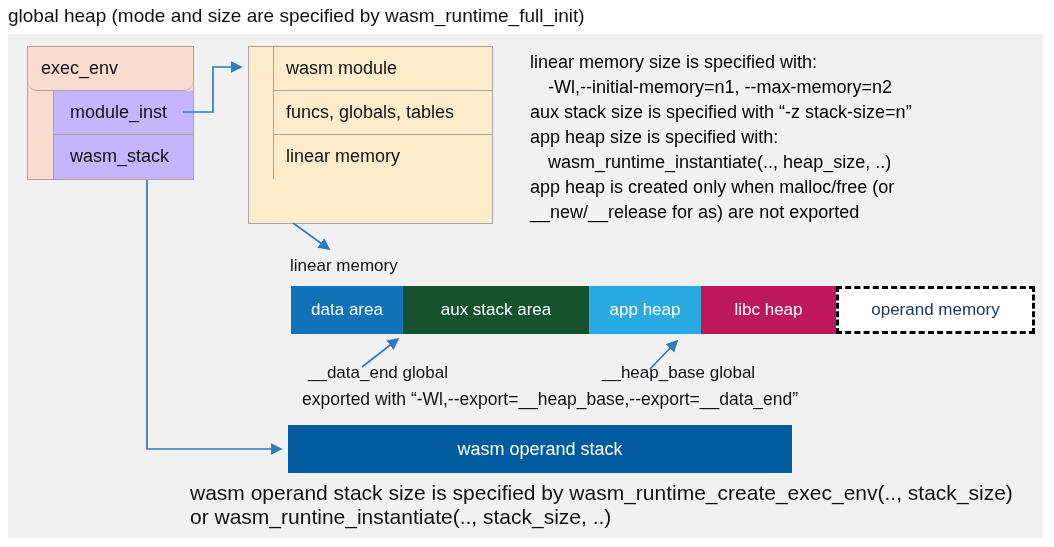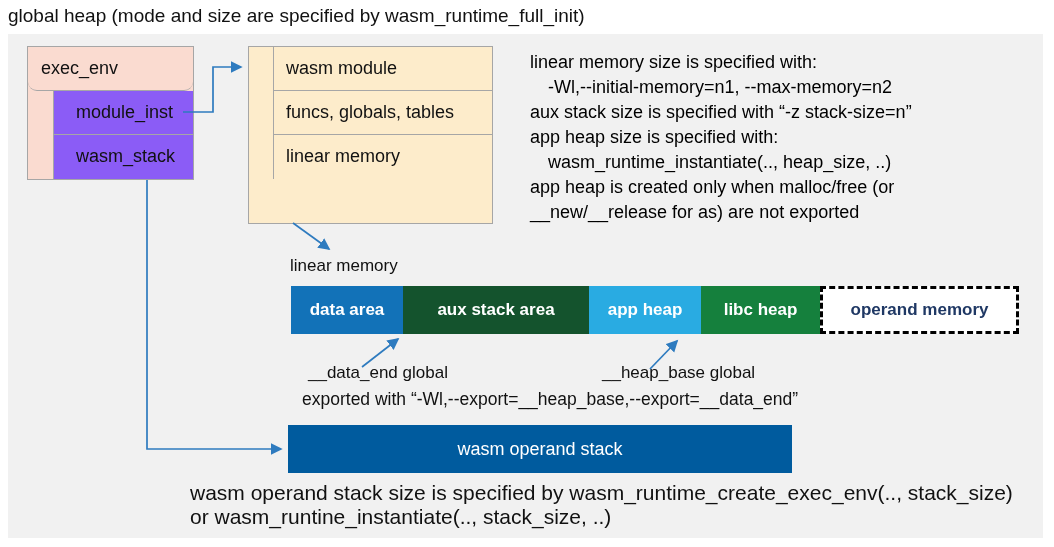--- a/index.html
+++ b/index.html
@@ -13,39 +13,39 @@
   #panel { left:8px; top:34px; width:1035px; height:504px; background:#f1f1f1; }
 
   
   .structbox { border:1px solid #a6a6a6; font-size:18px; color:#111; }
   .structbox .titlerow { height:44px; line-height:43px; border-bottom:1px solid #a6a6a6; }
   .structbox .row { height:44px; line-height:43px; border-bottom:1px solid #a6a6a6; border-left:1px solid #a6a6a6; }
   .structbox .row:last-child { border-bottom:none; }
   #exec-env-box { left:27px; top:46px; width:167px; height:134px; background:#fadbd0; }
   #exec-env-box .titlerow { padding-left:13px;border-radius:9px; }
   #exec-env-box .inner { margin-left:25px; }
-  #exec-env-box .row { padding-left:22px; background:#8b5cf6; }
+  #exec-env-box .row { padding-left:16px; background:#c4b5fd; }
   #module-instance-box { left:248px; top:46px; width:245px; height:178px; background:#fdeccb; }
   #module-instance-box .titlerow { padding-left:14px; }
   #module-instance-box .inner { margin-left:24px; }
   #module-instance-box .row { padding-left:12px; background:#fdeccb; }
 
   
   #notes { left:530px; top:50px; width:505px; font-size:18px; line-height:25px; color:#000000; }
   #notes .indent { padding-left:18px; }
 
   
   #linmem-label { left:290px; top:256px; font-size:17px; }
   #linmem-bar { left:291px; top:286px; height:48px; display:flex; }
   .seg { height:48px; display:flex; align-items:center; justify-content:center;
-         color:#ffffff; font-size:17px; white-space:nowrap;font-weight:bold; }
+         color:#ffffff; font-size:17px; white-space:nowrap; }
   #seg-data     { width:112px; background:#1272b8; }
   #seg-aux      { width:186px; background:#14532d; }
   #seg-appheap  { width:112px; background:#29abe2; }
-  #seg-libcheap { width:119px; background:#15803d; }
+  #seg-libcheap { width:135px; background:#be185d; }
   #seg-enlarged { width:199px; background:#ffffff; border:3px dashed #000; color:#1f3864; }
 
   
   #data-end-label  { left:308px; top:363px; font-size:17px; }
   #heap-base-label { left:602px; top:363px; font-size:17px; }
   #exported-line   { left:302px; top:389px; font-size:17.5px; }
 
   
   #operand-bar { left:288px; top:425px; width:504px; height:48px; background:#005b9e;
                  color:#fff; font-size:18px; display:flex; align-items:center; justify-content:center; }

